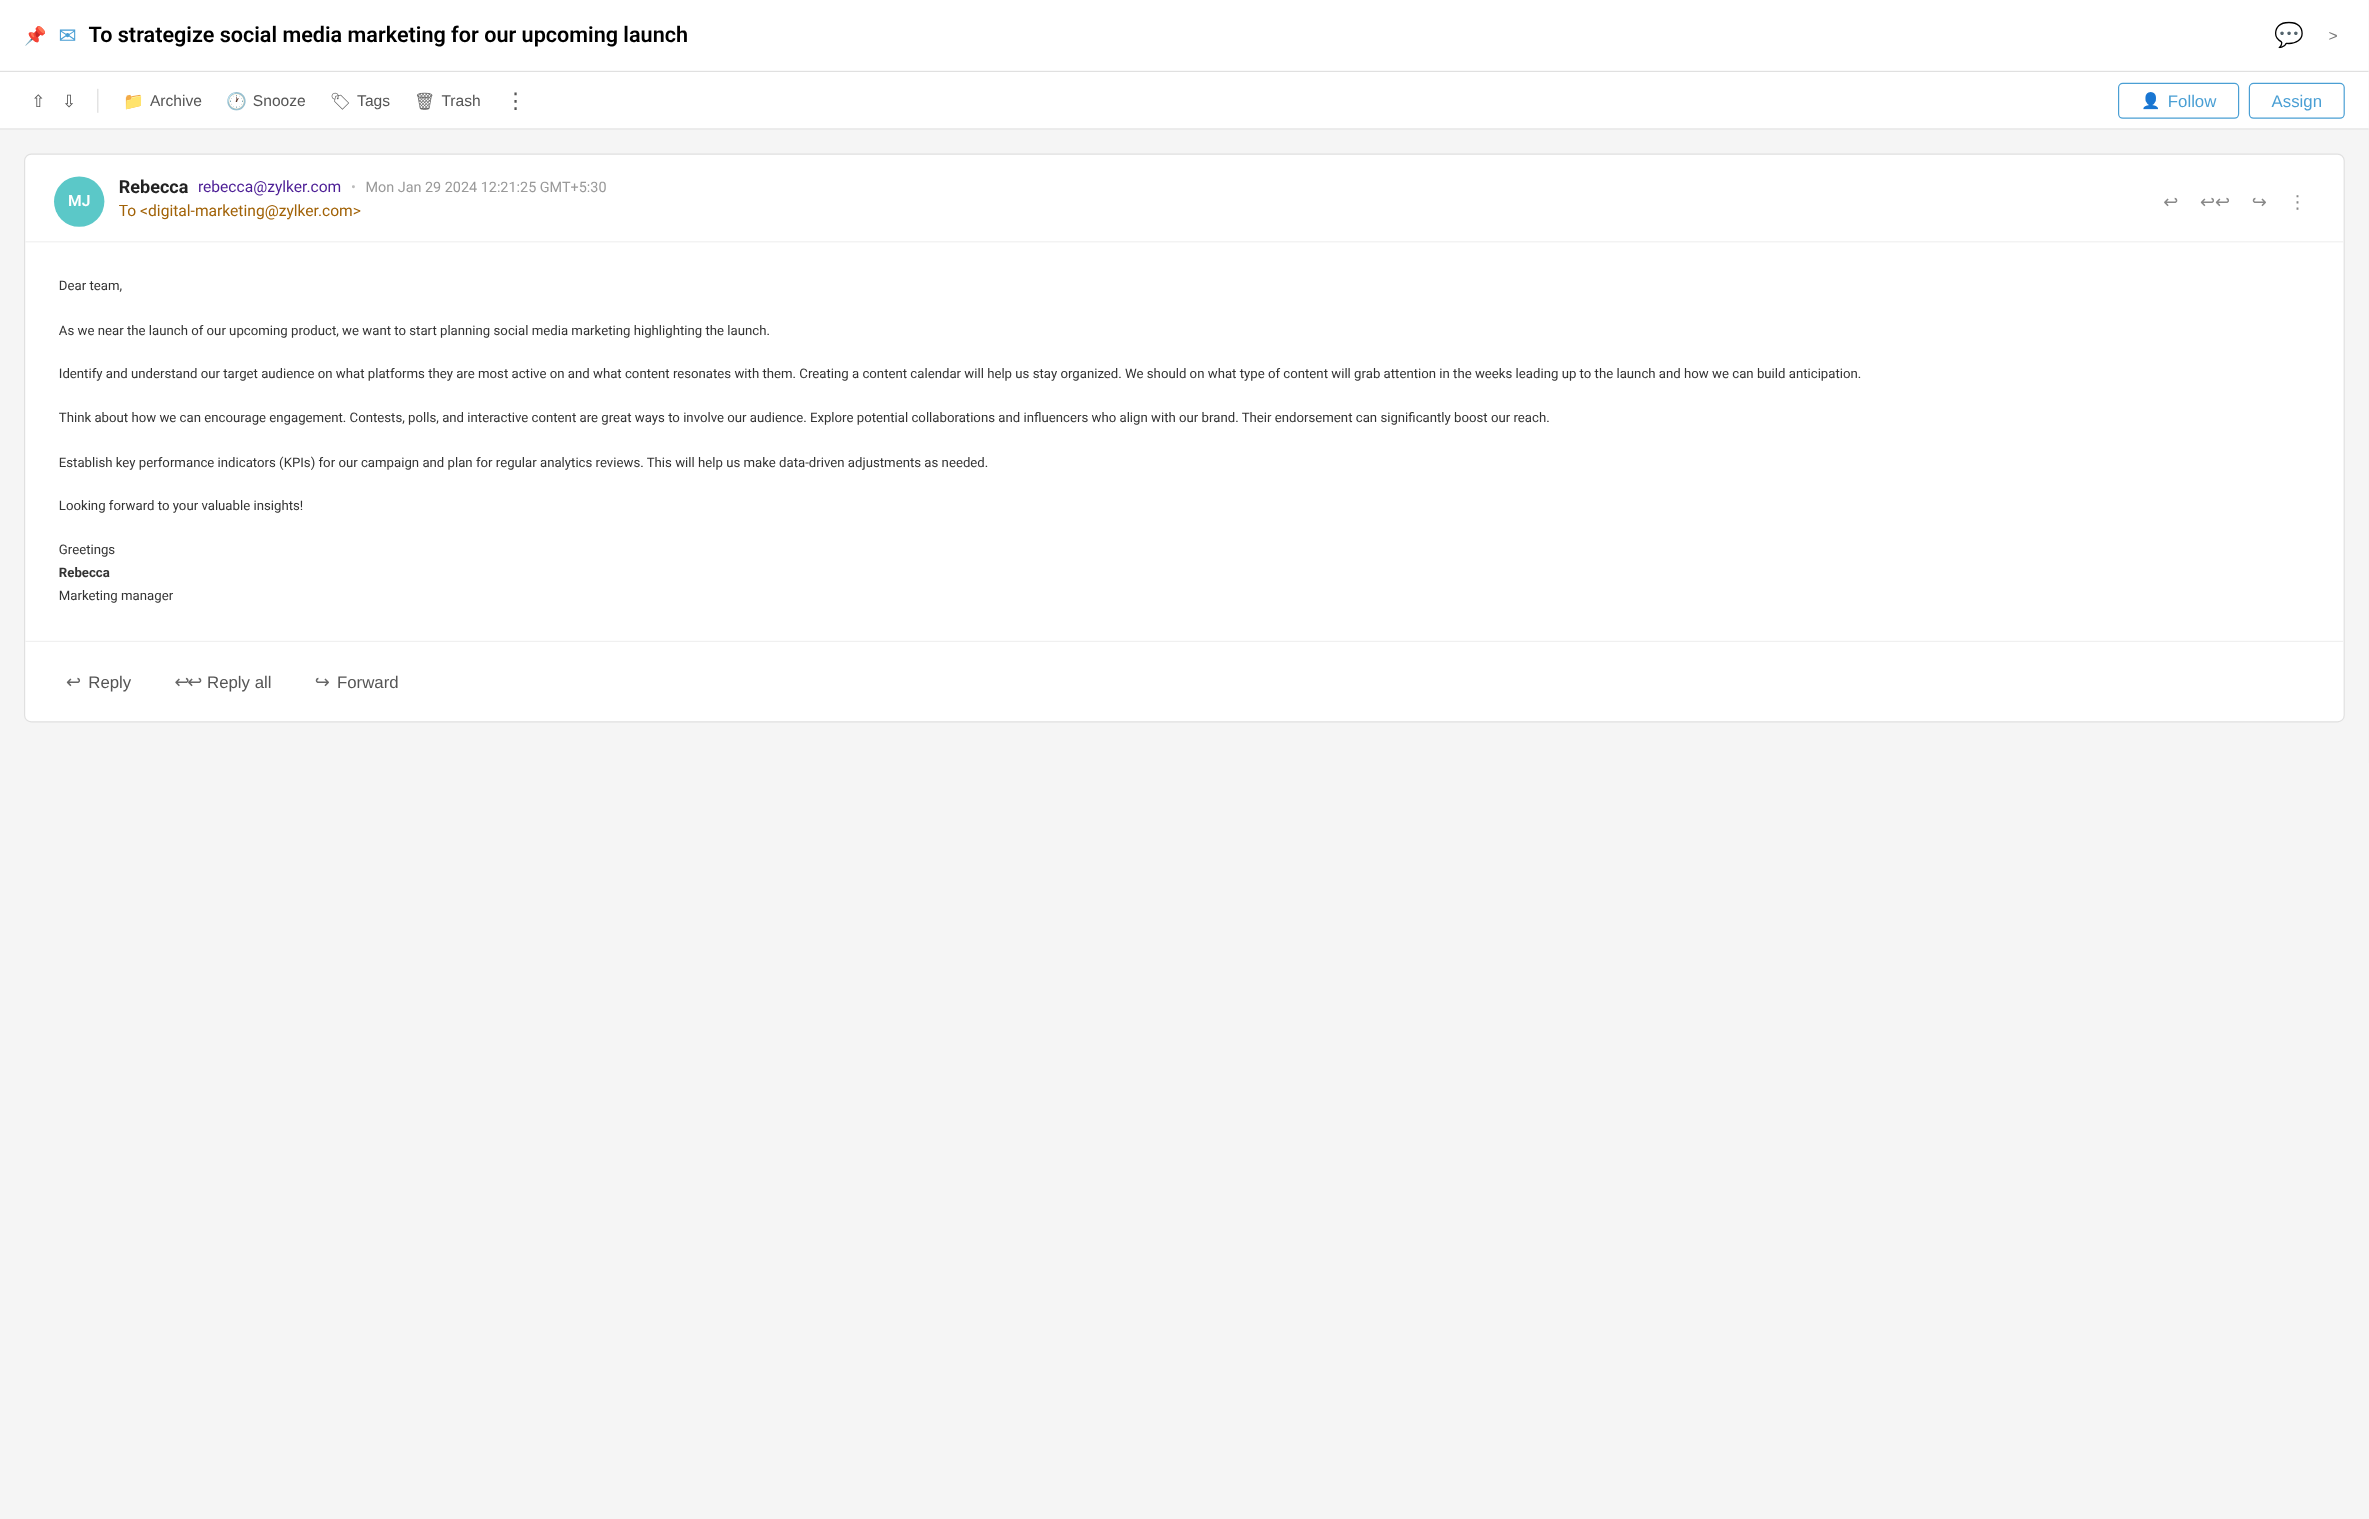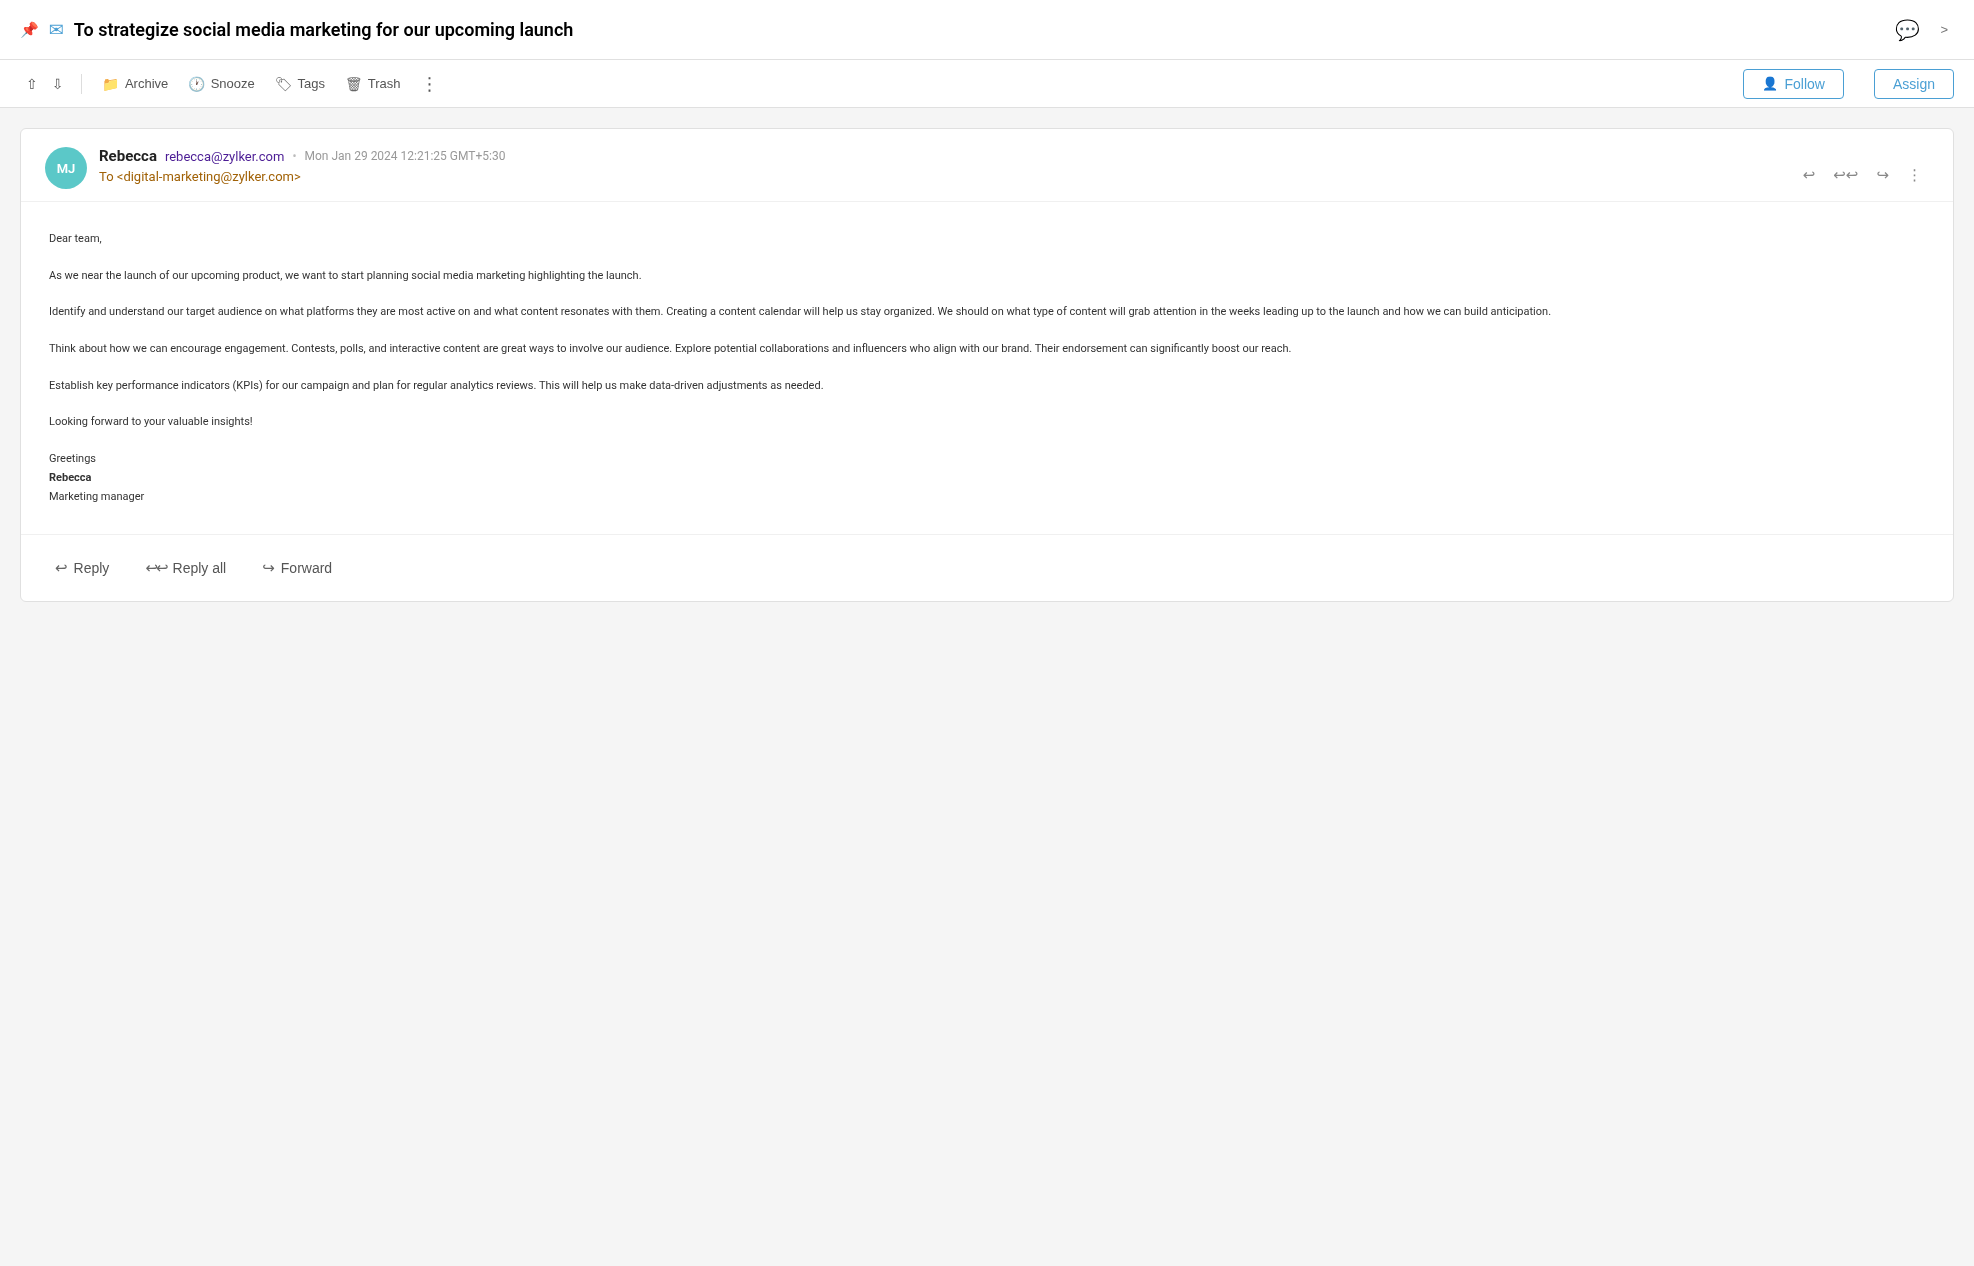--- a/index.html
+++ b/index.html
@@ -148,40 +148,39 @@
 
     .btn-assign {
       background: #fff;
       border: 1.5px solid #4a9fd4;
       color: #4a9fd4;
       font-size: 14px;
       font-weight: 500;
       padding: 6px 18px;
       border-radius: 4px;
       cursor: pointer;
-      margin-left: 22px;
     }
 
     
     .main-content {
       padding: 20px;
     }
 
     .email-card {
       background: #fff;
       border-radius: 6px;
       border: 1px solid #e0e0e0;
       overflow: hidden;
     }
 
     .email-header {
       padding: 18px 24px 12px;
       border-bottom: 1px solid #f0f0f0;
       display: flex;
-      align-items: flex-end;
+      align-items: center;
       justify-content: space-between;
     }
 
     .email-header-left {
       display: flex;
       align-items: flex-start;
       gap: 12px;
     }
 
     .avatar {

